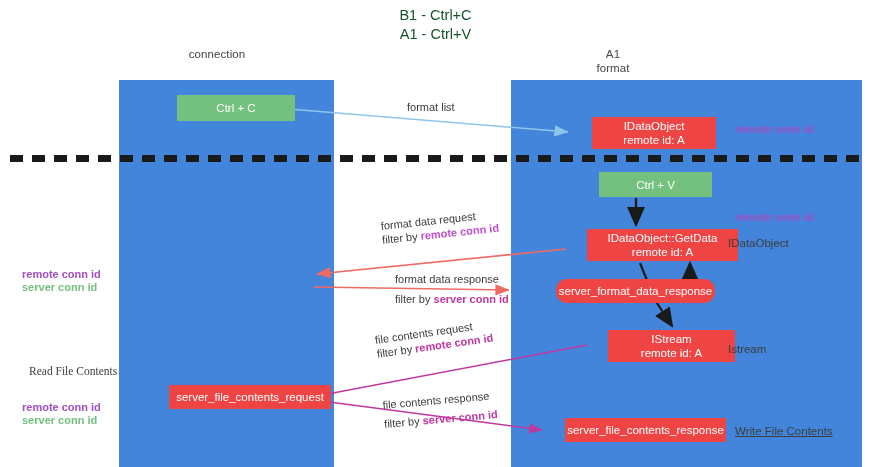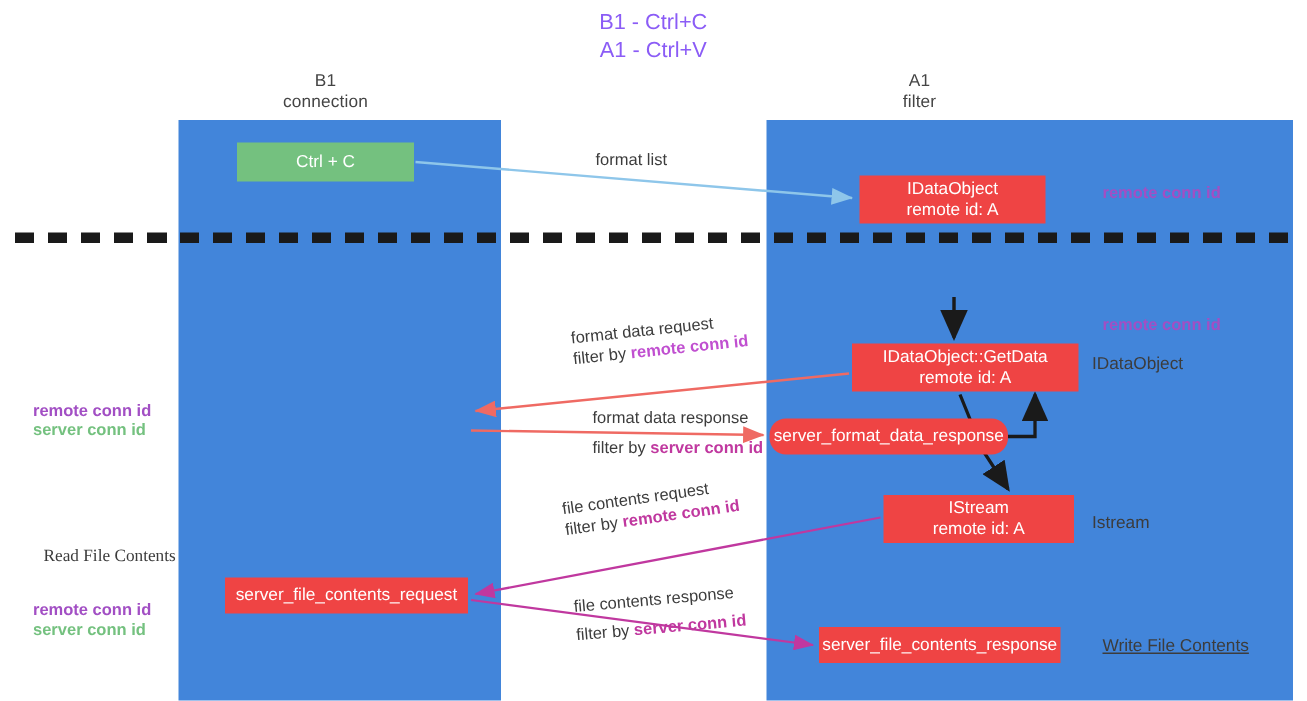--- a/index.html
+++ b/index.html
@@ -31,51 +31,52 @@
     letter-spacing:.1px;
   }
   #head-b1{left:149px;top:48px;width:136px;}
   #head-a1{left:545px;top:48px;width:136px;}
   .lane-head .l1{display:block;}
   .lane-head .l2{display:block;}
 
   
   #title{
     position:absolute;left:0;top:6px;width:871px;
-    text-align:center;font-size:14.5px;line-height:19px;color:#8b5cf6;
+    text-align:center;font-size:14.5px;line-height:19px;color:#14532d;
   }
   #title span{display:block;}
 
   
   #dashed{
     position:absolute;left:10px;top:155px;width:855px;height:7px;
     background-image:repeating-linear-gradient(to right,#1a1a1a 0 13px,rgba(0,0,0,0) 13px 22px);
   }
 
   
   .node{
     position:absolute;
     display:flex;align-items:center;justify-content:center;
     text-align:center;
     color:#ffffff;
     font-size:11.5px;
     line-height:14px;
     box-sizing:border-box;
     padding:2px 4px;
+    margin-left:19px;
   }
   .node.green{background:#74c17f;}
   .node.orange{background:#ef4444;}
   .node .t{display:block;}
 
   #n-ctrlc{left:158px;top:95px;width:118px;height:26px;}
   #n-idataobject{left:573px;top:117px;width:124px;height:32px;}
   #n-ctrlv{left:580px;top:172px;width:113px;height:25px;}
   #n-getdata{left:568px;top:229px;width:151px;height:32px;}
   #n-sfdreq{left:152px;top:268px;width:160px;height:24px;}
-  #n-sfdresp{left:513px;top:279px;width:159px;height:24px;border-radius:11px;}
+  #n-sfdresp{left:537px;top:279px;width:159px;height:24px;border-radius:11px;}
   #n-istream{left:589px;top:330px;width:127px;height:32px;}
   #n-sfcreq{left:150px;top:385px;width:162px;height:24px;justify-content:center;}
   #n-sfcresp{left:546px;top:418px;width:161px;height:24px;}
 
   
   .side-label{
     position:absolute;font-size:11.5px;color:#3c3c3c;line-height:14px;
   }
   #lbl-dataobject{left:728px;top:236px;}
   #lbl-istream{left:728px;top:342px;}
@@ -95,46 +96,45 @@
   .edge-label{
     position:absolute;
     font-size:11px;
     line-height:14px;
     color:#3c3c3c;
     white-space:nowrap;
   }
   .edge-label .purple{color:#c04fd0;font-weight:bold;}
   .edge-label .magenta{color:#c0389f;font-weight:bold;}
 
-  #el-formatlist{left:397px;top:100px;}
+  #el-formatlist{left:407px;top:100px;}
 
   #el-fdreq{left:380px;top:219px;transform:rotate(-6deg);transform-origin:left top;}
   #el-fdresp{left:395px;top:272px;}
   #el-fcreq{left:374px;top:333px;transform:rotate(-8deg);transform-origin:left top;}
   #el-fcresp{left:382px;top:398px;transform:rotate(-5deg);transform-origin:left top;}
 
   svg#edges{position:absolute;left:0;top:0;width:871px;height:467px;pointer-events:none;}
 </style>
 </head>
 <body>
 
 <div id="stage">
 
   <div id="title">
     <span>B1 - Ctrl+C</span>
     <span>A1 - Ctrl+V</span>
   </div>
 
   <div class="lane-head" id="head-b1">
-    <span class="l1">B1</span>
     <span class="l2">connection</span>
   </div>
   <div class="lane-head" id="head-a1">
     <span class="l1">A1</span>
-    <span class="l2">filter</span>
+    <span class="l2">format</span>
   </div>
 
   <div class="lane" id="lane-b1"></div>
   <div class="lane" id="lane-a1"></div>
 
   <svg id="edges" viewBox="0 0 871 467">
     <defs>
       <marker id="ah-blue" markerWidth="9" markerHeight="7" refX="8.5" refY="3.5" orient="auto">
         <polygon points="0 0, 9 3.5, 0 7" fill="#8ec6ea"></polygon>
       </marker>
@@ -172,20 +172,23 @@
     <span class="t">Ctrl + C</span>
   </div>
 
   <div class="node orange" id="n-idataobject">
     <span>
       <span class="t">IDataObject</span>
       <span class="t">remote id: A</span>
     </span>
   </div>
 
+  <div class="node green" id="n-ctrlv">
+    <span class="t">Ctrl + V</span>
+  </div>
 
   <div class="node orange" id="n-getdata">
     <span>
       <span class="t">IDataObject::GetData</span>
       <span class="t">remote id: A</span>
     </span>
   </div>
 
 
   <div class="node orange" id="n-sfdresp">

